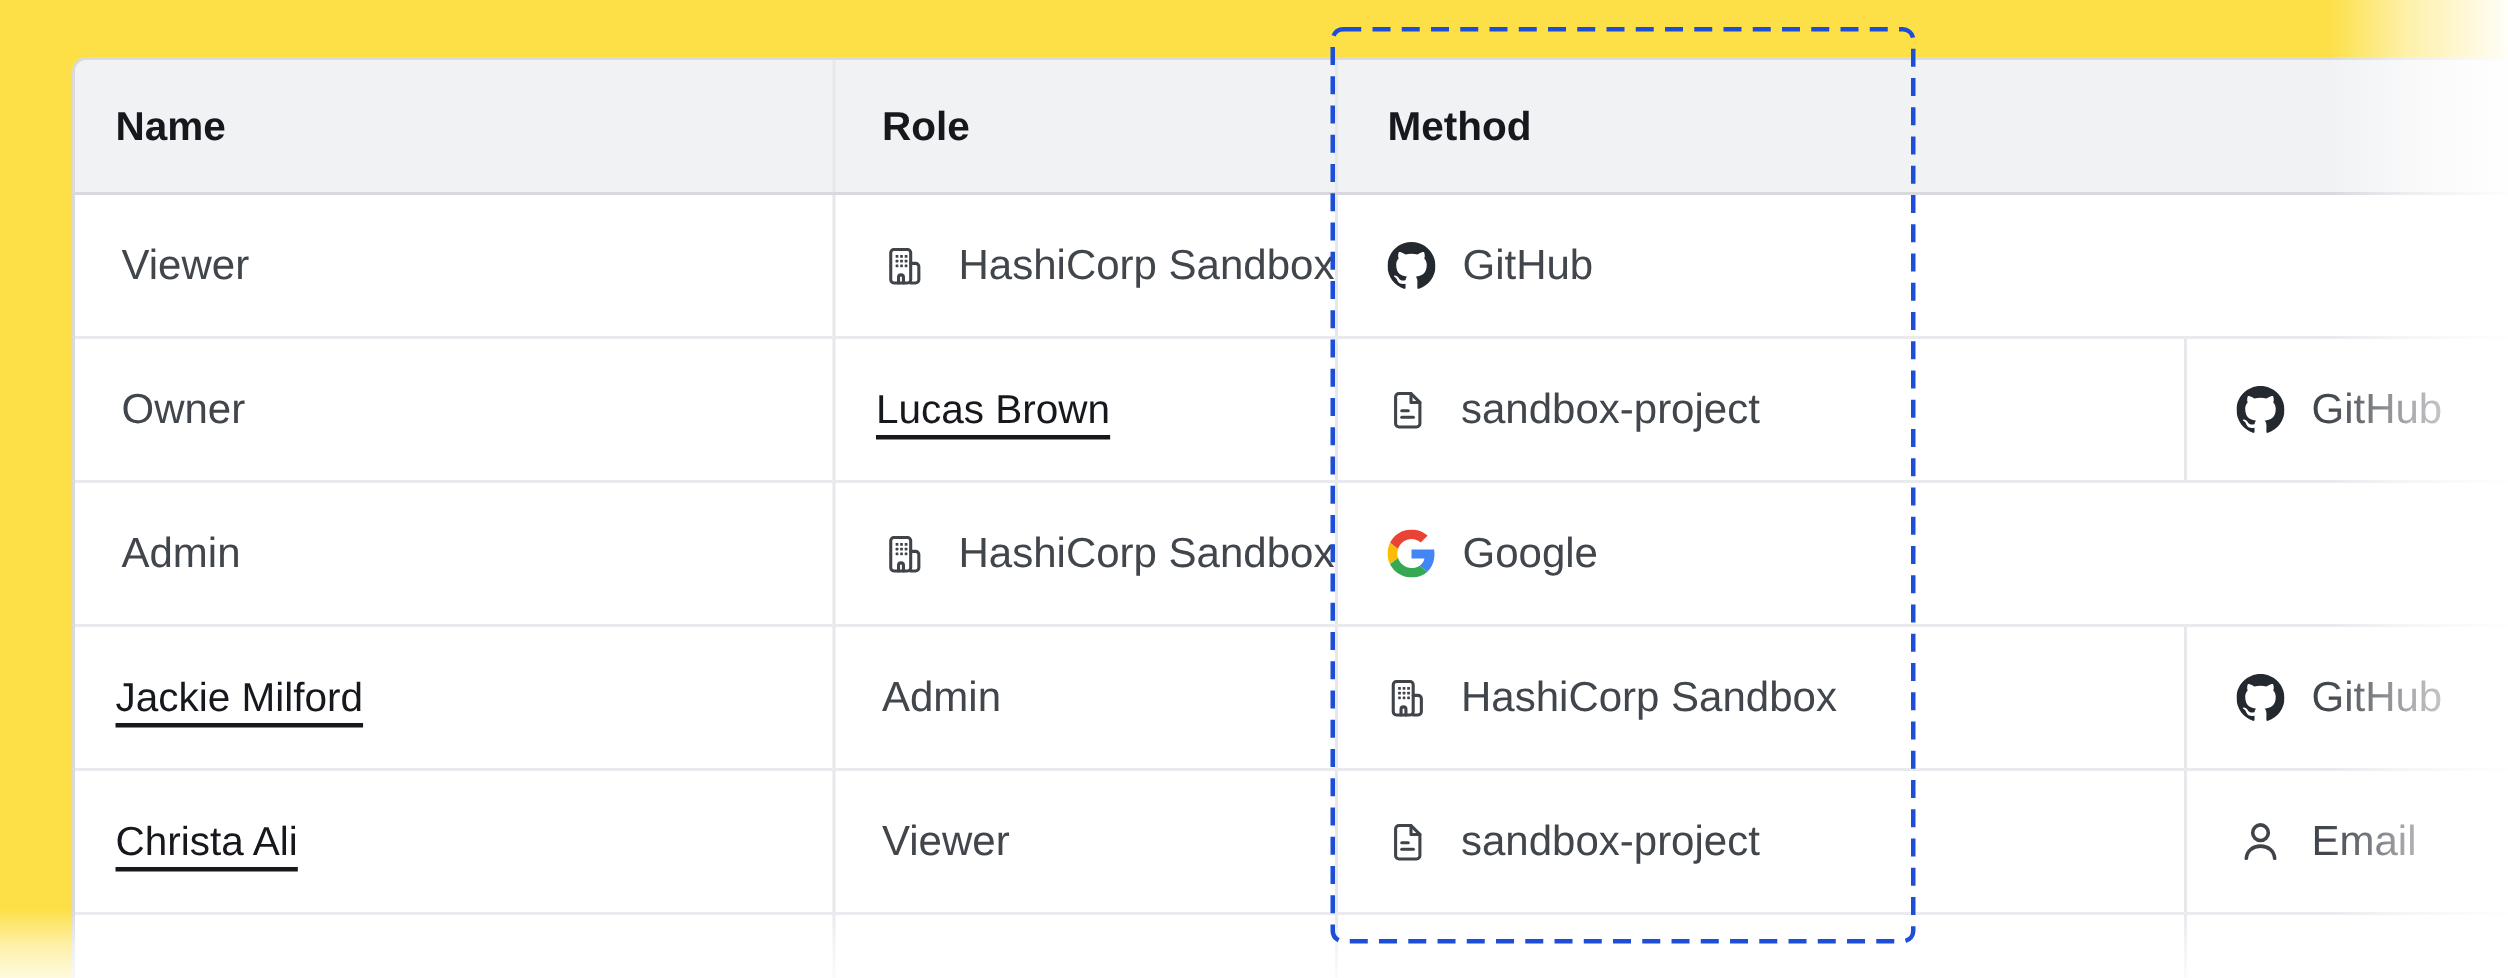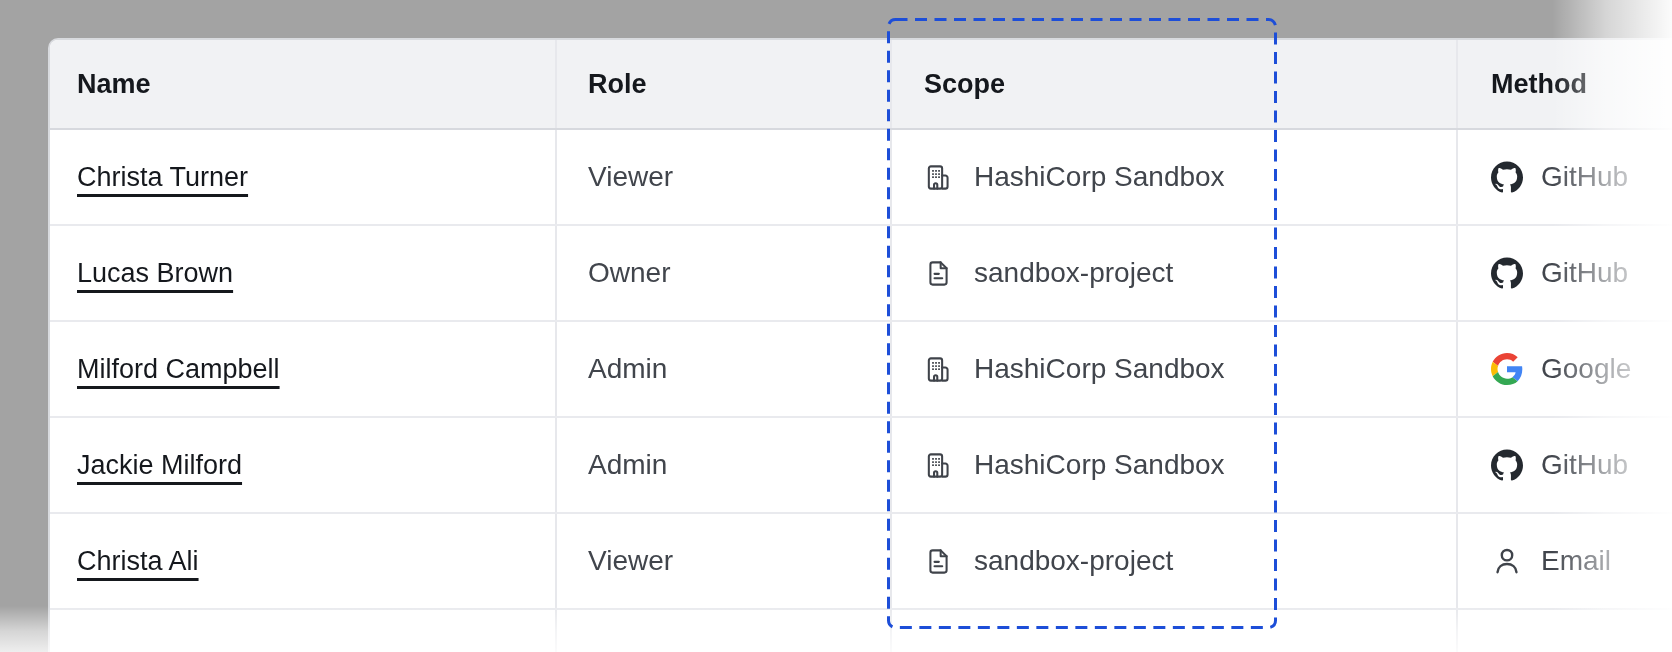--- a/index.html
+++ b/index.html
@@ -1,19 +1,19 @@
 <!DOCTYPE html>
 <html><head>
 <meta charset="utf-8">
 <style>
   * { margin:0; padding:0; box-sizing:border-box; }
   html,body { background:#ffffff; }
   .canvas {
     position:relative; width:1672px; height:652px;
-    overflow:hidden; background:#a3a3a3;
+    overflow:hidden; background:#fde047;
     font-family:"Liberation Sans", sans-serif;
   }
   
   .table {
     position:absolute; left:48px; top:38px; width:1860px;
     border-top:2px solid #d8dade; border-left:2px solid #d8dade;
     border-top-left-radius:10px; overflow:hidden; z-index:1;
     background:#ffffff;
   }
   .tr { display:grid; grid-template-columns:505px 335px 566px 1fr; }
@@ -55,33 +55,27 @@
 <div class="canvas">
 
   <div class="table">
     <div class="tr thead">
       <div class="th col-name">
           <span>Name</span>
         </div>
       <div class="th col-role">
           <span>Role</span>
         </div>
-      <div class="th col-scope">
-          <span>Scope</span>
-        </div>
       <div class="th col-method">
           <span>Method</span>
         </div>
     </div>
 
     <div id="table-body">
   <div class="tr row">
-    <div class="td col-name">
-      <a class="name-link">Christa Turner</a>
-    </div>
     <div class="td col-role">
       <span class="cell-text">Viewer</span>
     </div>
     <div class="td col-scope">
       <span class="icon scope-icon">
               <svg viewBox="0 0 24 24" fill="none" stroke="currentColor" stroke-width="1.7" stroke-linecap="round" stroke-linejoin="round">
                 <rect x="4" y="2.8" width="11" height="18.4" rx="1.7"></rect>
                 <path d="M15 10.4h2.7a1.8 1.8 0 0 1 1.8 1.8v7.2a1.8 1.8 0 0 1-1.8 1.8H15"></path>
                 <path d="M8.3 21.2v-3.1a1.35 1.35 0 0 1 1.35-1.35 1.35 1.35 0 0 1 1.35 1.35v3.1"></path>
                 <g fill="currentColor" stroke="none">
@@ -103,25 +97,25 @@
       <span class="icon method-icon">
               <svg viewBox="0 0 24 24" fill="#24292f">
                 <path d="M12 .297c-6.63 0-12 5.373-12 12 0 5.303 3.438 9.8 8.205 11.385.6.113.82-.258.82-.577 0-.285-.01-1.04-.015-2.04-3.338.724-4.042-1.61-4.042-1.61C4.422 18.07 3.633 17.7 3.633 17.7c-1.087-.744.084-.729.084-.729 1.205.084 1.838 1.236 1.838 1.236 1.07 1.835 2.809 1.305 3.495.998.108-.776.417-1.305.76-1.605-2.665-.3-5.466-1.332-5.466-5.93 0-1.31.465-2.38 1.235-3.22-.135-.303-.54-1.523.105-3.176 0 0 1.005-.322 3.3 1.23.96-.267 1.98-.399 3-.405 1.02.006 2.04.138 3 .405 2.28-1.552 3.285-1.23 3.285-1.23.645 1.653.24 2.873.12 3.176.765.84 1.23 1.91 1.23 3.22 0 4.61-2.805 5.625-5.475 5.92.42.36.81 1.096.81 2.22 0 1.606-.015 2.896-.015 3.286 0 .315.21.69.825.57C20.565 22.092 24 17.592 24 12.297c0-6.627-5.373-12-12-12"></path>
               </svg>
             </span>
       <span class="cell-text">GitHub</span>
     </div>
   </div>
 
   <div class="tr row">
+    <div class="td col-role">
+      <span class="cell-text">Owner</span>
+    </div>
     <div class="td col-name">
       <a class="name-link">Lucas Brown</a>
-    </div>
-    <div class="td col-role">
-      <span class="cell-text">Owner</span>
     </div>
     <div class="td col-scope">
       <span class="icon scope-icon">
               <svg viewBox="0 0 24 24" fill="none" stroke="currentColor" stroke-width="1.7" stroke-linecap="round" stroke-linejoin="round">
                 <path d="M13.8 2.8H7.2a1.9 1.9 0 0 0-1.9 1.9v14.6a1.9 1.9 0 0 0 1.9 1.9h9.6a1.9 1.9 0 0 0 1.9-1.9V7.7l-4.9-4.9z"></path>
                 <path d="M13.8 2.8v4.9h4.9"></path>
                 <path d="M8.7 12.3h3.6"></path>
                 <path d="M8.7 15.9h6.4"></path>
               </svg>
             </span>
@@ -131,23 +125,20 @@
       <span class="icon method-icon">
               <svg viewBox="0 0 24 24" fill="#24292f">
                 <path d="M12 .297c-6.63 0-12 5.373-12 12 0 5.303 3.438 9.8 8.205 11.385.6.113.82-.258.82-.577 0-.285-.01-1.04-.015-2.04-3.338.724-4.042-1.61-4.042-1.61C4.422 18.07 3.633 17.7 3.633 17.7c-1.087-.744.084-.729.084-.729 1.205.084 1.838 1.236 1.838 1.236 1.07 1.835 2.809 1.305 3.495.998.108-.776.417-1.305.76-1.605-2.665-.3-5.466-1.332-5.466-5.93 0-1.31.465-2.38 1.235-3.22-.135-.303-.54-1.523.105-3.176 0 0 1.005-.322 3.3 1.23.96-.267 1.98-.399 3-.405 1.02.006 2.04.138 3 .405 2.28-1.552 3.285-1.23 3.285-1.23.645 1.653.24 2.873.12 3.176.765.84 1.23 1.91 1.23 3.22 0 4.61-2.805 5.625-5.475 5.92.42.36.81 1.096.81 2.22 0 1.606-.015 2.896-.015 3.286 0 .315.21.69.825.57C20.565 22.092 24 17.592 24 12.297c0-6.627-5.373-12-12-12"></path>
               </svg>
             </span>
       <span class="cell-text">GitHub</span>
     </div>
   </div>
 
   <div class="tr row">
-    <div class="td col-name">
-      <a class="name-link">Milford Campbell</a>
-    </div>
     <div class="td col-role">
       <span class="cell-text">Admin</span>
     </div>
     <div class="td col-scope">
       <span class="icon scope-icon">
               <svg viewBox="0 0 24 24" fill="none" stroke="currentColor" stroke-width="1.7" stroke-linecap="round" stroke-linejoin="round">
                 <rect x="4" y="2.8" width="11" height="18.4" rx="1.7"></rect>
                 <path d="M15 10.4h2.7a1.8 1.8 0 0 1 1.8 1.8v7.2a1.8 1.8 0 0 1-1.8 1.8H15"></path>
                 <path d="M8.3 21.2v-3.1a1.35 1.35 0 0 1 1.35-1.35 1.35 1.35 0 0 1 1.35 1.35v3.1"></path>
                 <g fill="currentColor" stroke="none">

